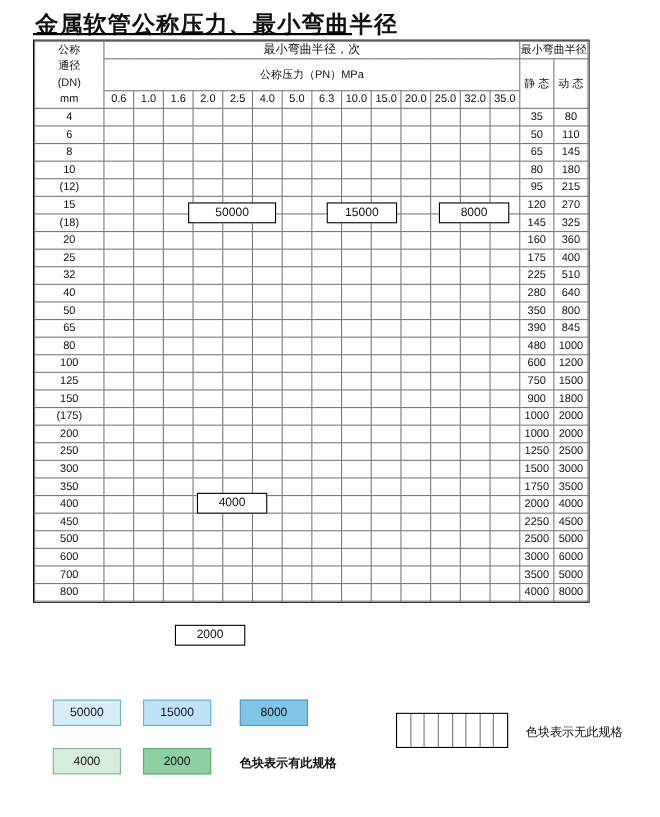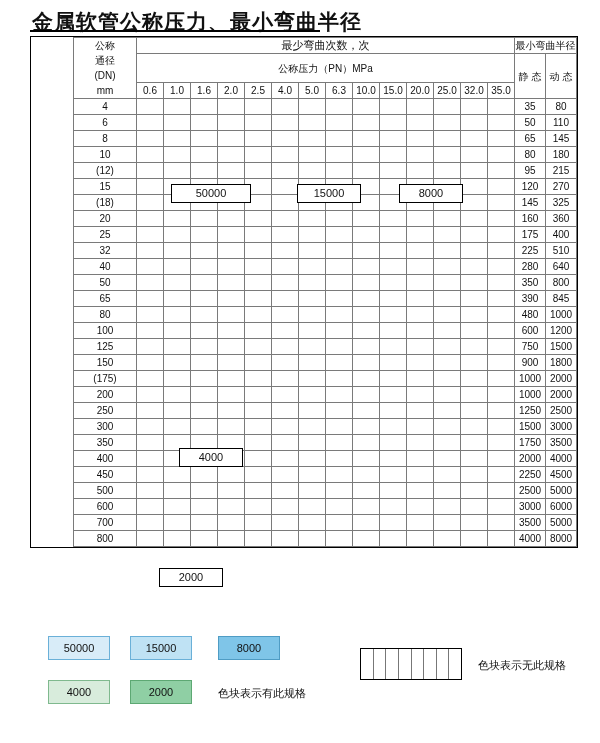--- a/index.html
+++ b/index.html
@@ -17,21 +17,20 @@
     font-family:"DejaVu Serif","Liberation Serif",serif;
   }
   .title-rule{
     position:absolute;left:30px;top:30px;width:290px;height:2px;background:#000;
   }
   
   .tablewrap{
     position:absolute;left:30px;top:36px;
     border:1px solid #000;
     background:#fff;
-    padding-left:42px;
   }
   table.grid{
     border-collapse:collapse;
     table-layout:fixed;
     font-size:10px;
   }
   table.grid td, table.grid th{
     border:1px solid #7a7a7a;
     padding:0;
     text-align:center;
@@ -96,21 +95,21 @@
 <div class="tablewrap">
   <table class="grid">
     <thead>
       <tr>
         <td class="hdr hdr-dn" rowspan="3">
           <div>公称</div>
           <div>通径</div>
           <div>(DN)</div>
           <div>mm</div>
         </td>
-        <td class="hdr hdr-title" colspan="14">最少弯曲次数，次</td>
+        <td class="hdr hdr-title" colspan="14">最小弯曲半径，次</td>
         <td class="hdr hdr-sub" colspan="2">最小弯曲半径</td>
       </tr>
       <tr>
         <td class="hdr hdr-sub" colspan="14">公称压力（PN）MPa</td>
         <td class="hdr hdr-small" rowspan="2">静 态</td>
         <td class="hdr hdr-small" rowspan="2">动 态</td>
       </tr>
       <tr id="pn-row">
           <td class="hdr colw hdr-small">0.6</td>
           <td class="hdr colw hdr-small">1.0</td>
@@ -671,21 +670,21 @@
       <div class="vbox" style="left: 128px; top: 531px; width: 62px;">2000</div>
     </div>
 </div>
 
 <div class="legend">
   <div class="lg-box" style="left:18px;top:0;background:#d8ecf8;border-color:#6ab0d8;">50000</div>
   <div class="lg-box" style="left:100px;top:0;background:#bfe2f4;border-color:#6ab0d8;">15000</div>
   <div class="lg-box" style="left:188px;top:0;background:#7fc5e8;border-color:#4f9cc4;">8000</div>
   <div class="lg-box" style="left:18px;top:44px;background:#d8ecdc;border-color:#7fb98e;">4000</div>
   <div class="lg-box" style="left:100px;top:44px;background:#8fcfa4;border-color:#5da873;">2000</div>
-  <div class="lg-label" style="left:188px;top:50px;">色块表示有此规格</div>
+  <div class="lg-label" style="left:188px;top:50px;font-weight:bold;">色块表示有此规格</div>
   <div class="lg-strip" id="lg-strip" style="left:330px;top:12px;">
       <i></i>
       <i></i>
       <i></i>
       <i></i>
       <i></i>
       <i></i>
       <i></i>
       <i></i>
     </div>

